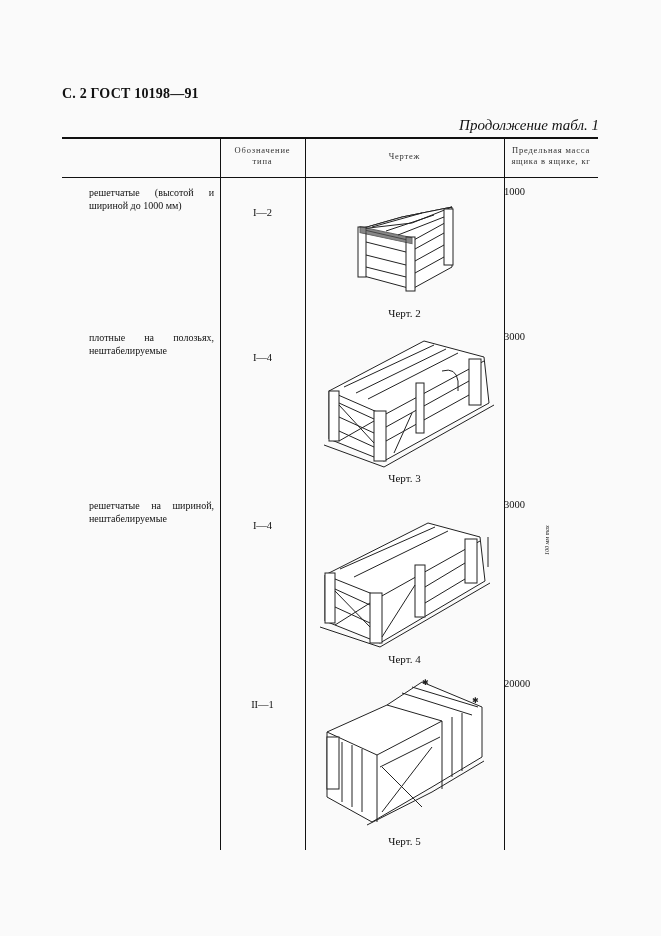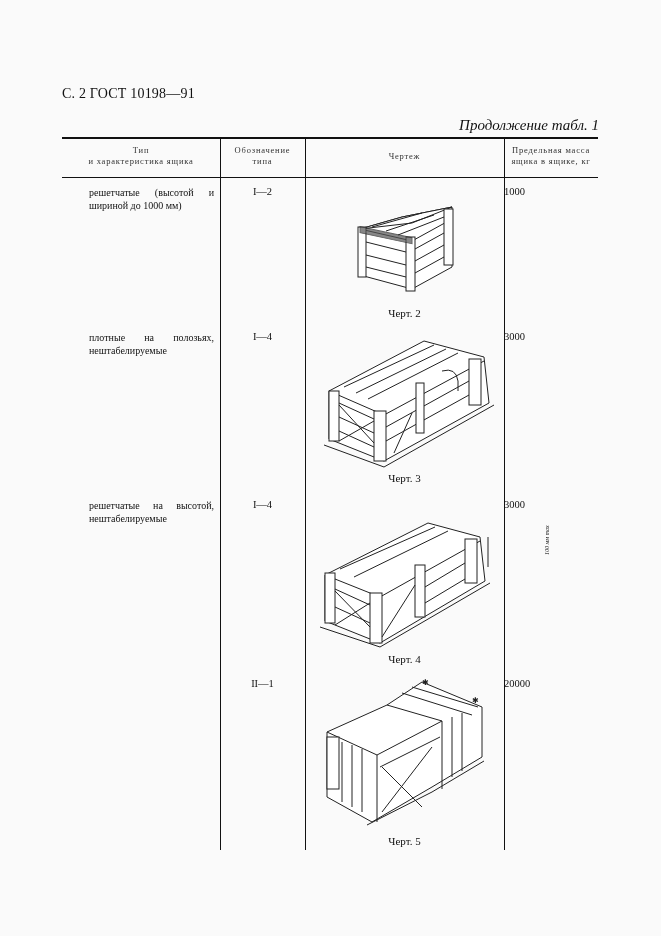--- a/index.html
+++ b/index.html
@@ -1,59 +1,55 @@
 <!DOCTYPE html>
 <html><head>
 <meta charset="utf-8">
 <style>
   html, body { margin:0; padding:0; }
   body {
     width:661px; height:936px; background:#fafafa; position:relative; overflow:hidden;
     font-family:"Liberation Serif","DejaVu Serif",serif; color:#111;
   }
   .page-header {
-    position:absolute; left:62px; top:86px; font-size:14px; font-weight:normal; letter-spacing:0.2px;
+    position:absolute; left:62px; top:86px; font-size:14px; font-weight:bold; letter-spacing:0.2px;
   }
   .continuation {
     position:absolute; right:62px; top:117px; font-size:15px; font-style:italic;
   }
   .table {
     position:absolute; left:62px; top:137px; width:536px; height:713px;
   }
   .top-rule { position:absolute; left:0; top:0; width:536px; height:2px; background:#111; }
   .head-rule { position:absolute; left:0; top:40px; width:536px; height:1px; background:#111; }
   .vline { position:absolute; top:0; width:1px; height:713px; background:#111; }
   .th {
     position:absolute; top:8px; font-size:8.5px; line-height:11px; text-align:center;
     letter-spacing:0.8px; color:#333;
   }
   .cell-text { position:absolute; font-size:10px; line-height:13px; text-align:justify; }
-  .cell-type { position:absolute; font-size:10.5px; text-align:center; width:85px; }
+  .cell-type { position:absolute; font-size:10.5px; text-align:center; width:85px;margin-top:21px; }
   .cell-mass { position:absolute; font-size:10.5px; text-align:left; width:94px; }
   .caption { position:absolute; font-size:11px; text-align:center; width:199px; }
   .drawing { position:absolute; }
   .dim-note { position:absolute; font-size:6px; transform:rotate(-90deg); transform-origin:left top; white-space:nowrap; font-style:italic; }
 </style>
 </head>
 <body>
 
 <div class="page-header">С. 2 ГОСТ 10198—91</div>
 <div class="continuation">Продолжение табл. 1</div>
 
 <div class="table">
   <div class="top-rule"></div>
   <div class="head-rule"></div>
   <div class="vline" style="left:158px"></div>
   <div class="vline" style="left:243px"></div>
   <div class="vline" style="left:442px"></div>
 
-  <div class="th" style="left:0;width:158px">
-    <div>Тип</div>
-    <div>и характеристика ящика</div>
-  </div>
   <div class="th" style="left:158px;width:85px">
     <div>Обозначение</div>
     <div>типа</div>
   </div>
   <div class="th" style="left:243px;width:199px;top:14px">
     <div>Чертеж</div>
   </div>
   <div class="th" style="left:442px;width:94px">
     <div>Предельная масса</div>
     <div>ящика в ящике, кг</div>
@@ -113,21 +109,21 @@
       <line x1="32" y1="60" x2="122" y2="16"></line>
       <line x1="44" y1="66" x2="134" y2="20"></line>
     <line x1="0" y1="112" x2="60" y2="134"></line>
       <line x1="60" y1="134" x2="170" y2="72"></line>
     <rect x="92" y="50" width="8" height="50" fill="#fff"></rect>
     <path d="M118,38 q14,-4 16,10 l0,10"></path>
   </svg>
   <div class="caption" style="left:243px;top:335px">Черт. 3</div>
 
   <div class="cell-text" style="left:27px;top:362px;width:125px">
-    <div style="text-align-last:justify">решетчатые на высотой,</div>
+    <div style="text-align-last:justify">решетчатые на шириной,</div>
     <div>нештабелируемые</div>
   </div>
   <div class="cell-type" style="left:158px;top:362px">I—4</div>
   <div class="cell-mass" style="left:442px;top:362px">3000</div>
   <svg class="drawing" style="left:258px;top:380px" width="175" height="132" viewBox="0 0 175 132" fill="none" stroke="#222" stroke-width="1">
     <polygon points="5,58 108,6 160,20 165,64 60,126 5,104" fill="#fff"></polygon>
     <line x1="5" y1="58" x2="60" y2="80"></line>
       <line x1="60" y1="80" x2="160" y2="24"></line>
       <line x1="60" y1="80" x2="60" y2="126"></line>
     <rect x="5" y="56" width="10" height="50" fill="#fff"></rect>

